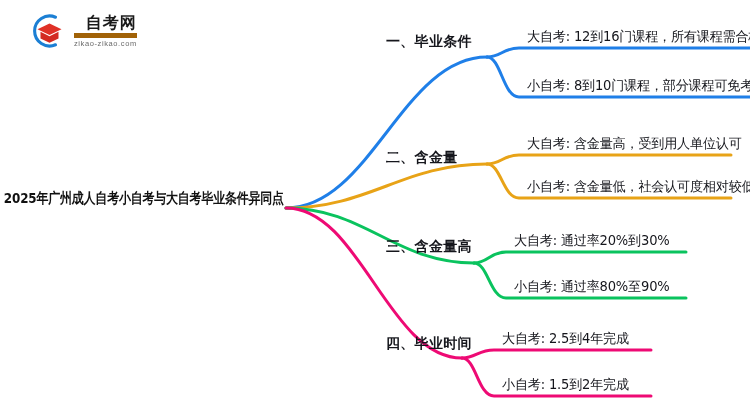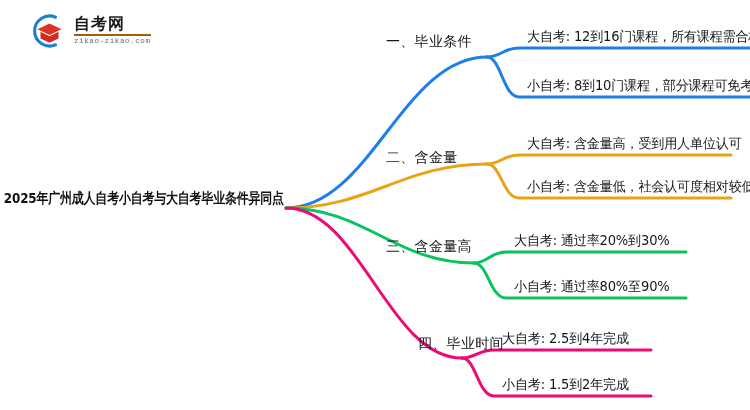--- a/index.html
+++ b/index.html
@@ -10,42 +10,42 @@
     overflow:hidden;position:relative;
   }
   #stage{position:absolute;inset:0;width:750px;height:410px;}
 
   
   .logo{position:absolute;left:28px;top:12px;display:flex;align-items:center;gap:6px;}
   .logo-mark{position:relative;width:40px;height:38px;flex:none;}
   .logo-text{display:flex;flex-direction:column;justify-content:center;line-height:1;}
   .logo-cn{font-size:16px;font-weight:bold;color:#1a1a1a;letter-spacing:1px;
            font-family:"DejaVu Sans","Liberation Sans",sans-serif;
-           padding-bottom:2px;border-bottom:2px solid #a16207;}
+           padding-bottom:2px;border-bottom:5px solid #a16207;text-align:right;}
   .logo-url{font-size:7.5px;color:#6b6b6b;letter-spacing:.6px;padding-top:2px;
-            font-family:Liberation Mono, monospace;}
+            font-family:Liberation Sans, sans-serif;}
 
   
   #map{position:absolute;left:0;top:0;width:750px;height:410px;}
   .lk{fill:none;stroke-linecap:round;stroke-linejoin:round;}
 
   .root-label{
     position:absolute;
     right:466px; 
     top:198px;
     transform:translateY(-50%);
     white-space:nowrap;
     font-size:14.5px;font-weight:bold;color:#111;
     font-family:"DejaVu Sans","Liberation Sans",sans-serif;
     letter-spacing:-.2px;
     transform-origin:right center;
   }
   .b-label{
     position:absolute;white-space:nowrap;
-    font-size:14px;font-weight:normal;color:#15161c;
+    font-size:14px;font-weight:bold;color:#15161c;
     font-family:"DejaVu Sans","Liberation Sans",sans-serif;
     letter-spacing:.3px;
   }
   .leaf-label{
     position:absolute;white-space:nowrap;
     font-size:13.5px;color:#15161c;
     font-family:"DejaVu Sans","Liberation Sans",sans-serif;
     letter-spacing:-.2px;
     transform:scaleX(.97);transform-origin:left center;
   }
@@ -92,16 +92,16 @@
       <div class="leaf-label" style="left: 527px; top: 77px;">小自考: 8到10门课程，部分课程可免考</div>
       <div class="b-label" style="left: 386px; top: 33px;">一、毕业条件</div>
       <div class="leaf-label" style="left: 527px; top: 135px;">大自考: 含金量高，受到用人单位认可</div>
       <div class="leaf-label" style="left: 527px; top: 178px;">小自考: 含金量低，社会认可度相对较低</div>
       <div class="b-label" style="left: 386px; top: 149px;">二、含金量</div>
       <div class="leaf-label" style="left: 514px; top: 232px;">大自考: 通过率20%到30%</div>
       <div class="leaf-label" style="left: 514px; top: 278px;">小自考: 通过率80%至90%</div>
       <div class="b-label" style="left: 386px; top: 238px;">三、含金量高</div>
       <div class="leaf-label" style="left: 502px; top: 330px;">大自考: 2.5到4年完成</div>
       <div class="leaf-label" style="left: 502px; top: 376px;">小自考: 1.5到2年完成</div>
-      <div class="b-label" style="left: 386px; top: 335px; margin-left: 32px;">四、毕业时间</div>
+      <div class="b-label" style="left: 386px; top: 335px;">四、毕业时间</div>
     </div>
 
 </div>
 
 </body></html>

